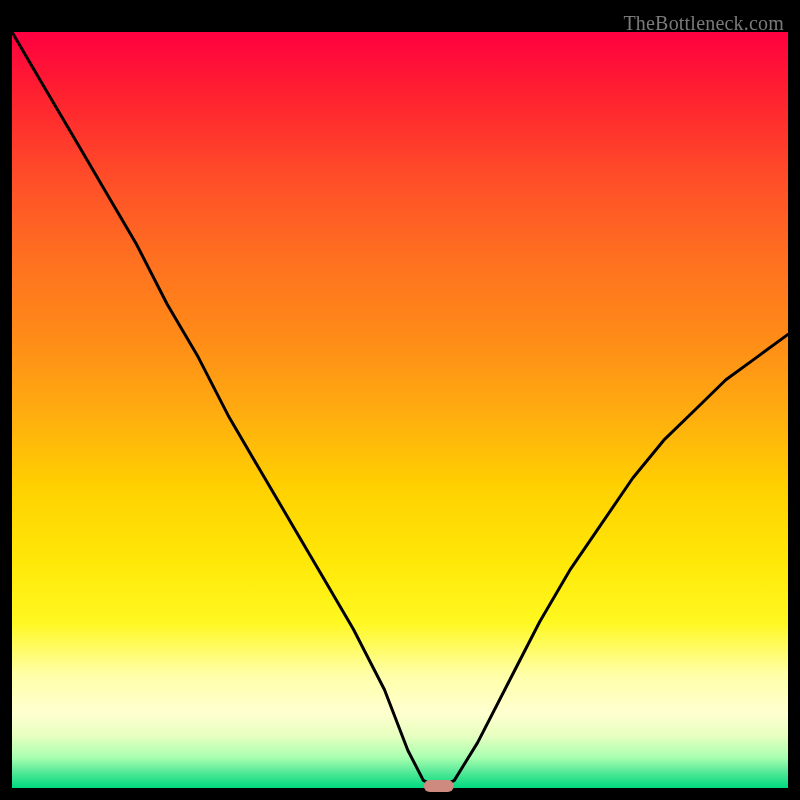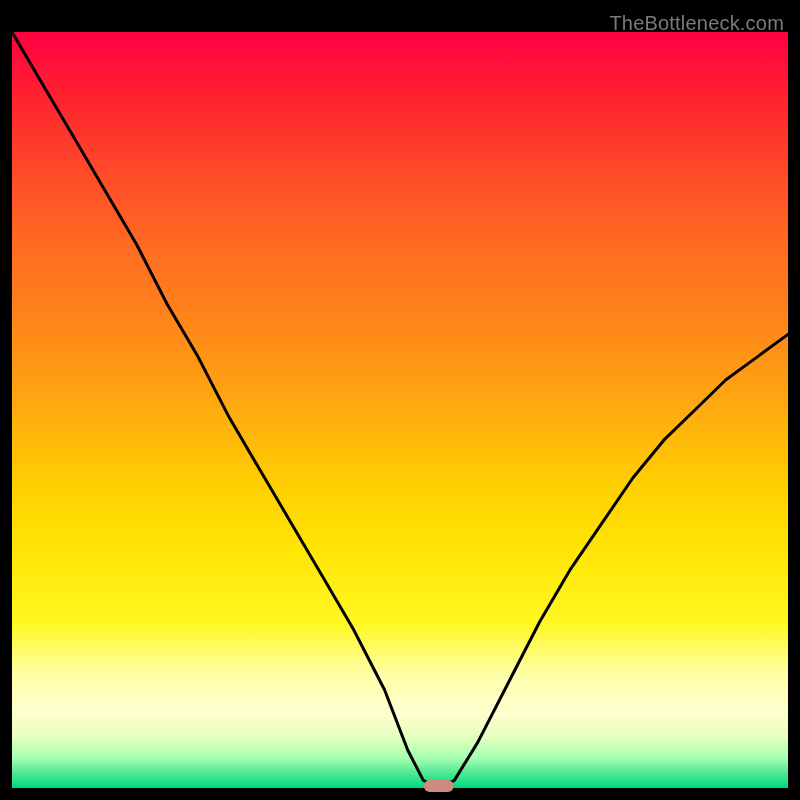--- a/index.html
+++ b/index.html
@@ -39,21 +39,21 @@
       #e8ffc0 93%,
       #a8ffb0 96%,
       #50e896 98%,
       #00d880 100%
     );
   }
   .watermark {
     position: absolute;
     top: 0;
     right: 4px;
-    font-family: Liberation Sans, sans-serif;
+    font-family: Liberation Serif, serif;
     font-size: 20px;
     color: #7a7a7a;
     letter-spacing: 0.2px;
     user-select: none;
   }
   svg.curve {
     position: absolute;
     left: 0;
     top: 0;
     width: 776px;

